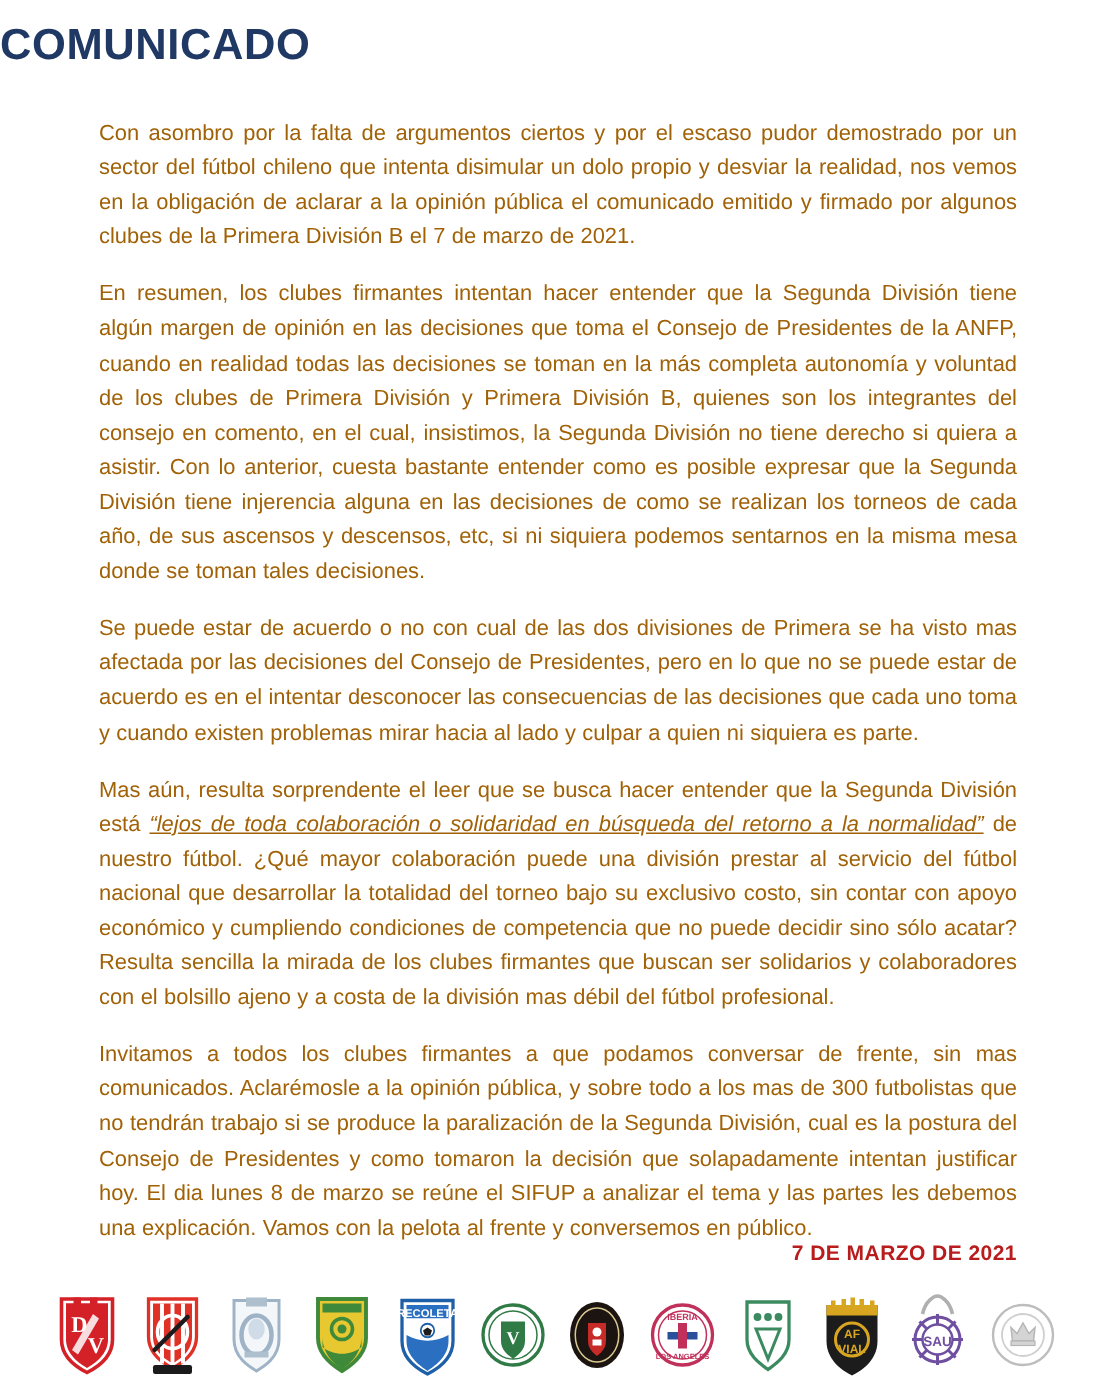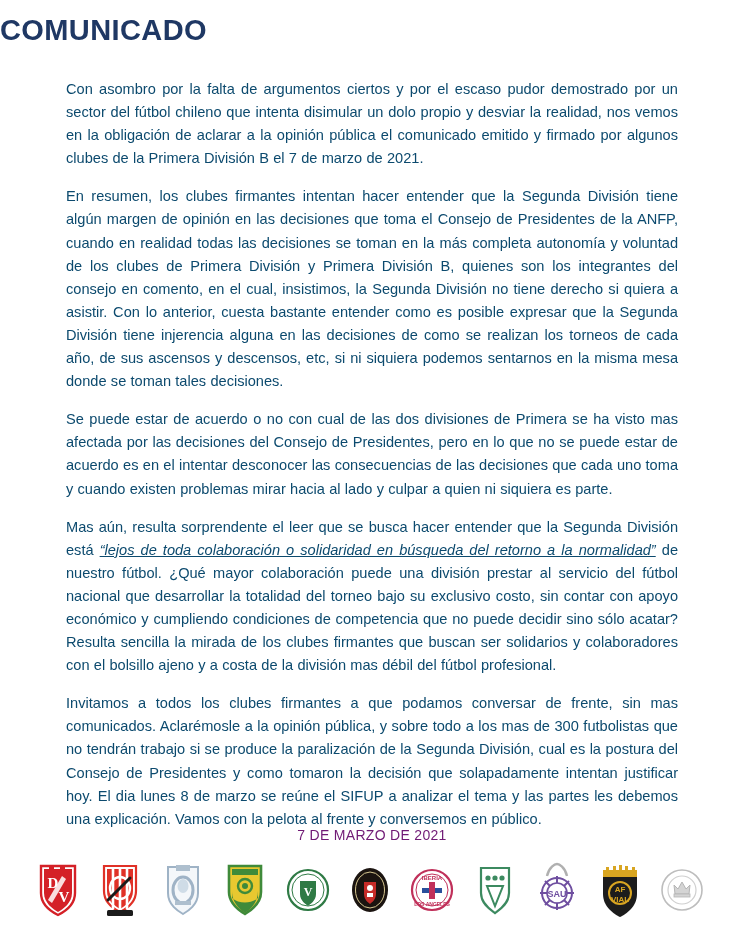--- a/index.html
+++ b/index.html
@@ -36,40 +36,40 @@
     position: absolute;
     left: 66px;
     top: 78px;
     width: 612px;
   }
   .para {
     text-align: justify;
     font-size: 14.6px;
     line-height: 23.1px;
     margin: 0 0 15px 0;
-    color: #0c4a6e;
+    color: #a16207;
     -webkit-hyphens: none;
     hyphens: none;
     word-spacing: 0.2px;
   }
   .para:last-of-type { margin-bottom: 0; }
   .para em {
     font-style: italic;
     text-decoration: underline;
   }
   .date-line {
     position: absolute;
     left: 66px;
     top: 827px;
     width: 612px;
-    text-align: center;
+    text-align: right;
     font-size: 14px;
-    font-weight: normal;
+    font-weight: bold;
     letter-spacing: 0.3px;
-    color: #701a75;
+    color: #b91c1c;
   }
   .logo-row {
     position: absolute;
     left: 34px;
     top: 858px;
     width: 672px;
     height: 64px;
     display: flex;
     align-items: center;
     justify-content: space-between;
@@ -142,20 +142,31 @@
     <div class="logo">
       <svg viewBox="0 0 48 60">
         <path d="M8 6 h32 v26 c0 12 -11 19 -16 22 c-5 -3 -16 -10 -16 -22 Z" fill="#e8c830" stroke="#3f8a3a" stroke-width="2.6"></path>
         <path d="M11 9 h26 v6 h-26 Z" fill="#3f8a3a"></path>
         <path d="M11 38 c7 6 19 6 26 0 v-7 c0 14 -11 20 -13 22 c-2 -2 -13 -8 -13 -22 Z" fill="#3f8a3a"></path>
         <circle cx="24" cy="26" r="7" fill="none" stroke="#3f8a3a" stroke-width="2.4"></circle>
         <circle cx="24" cy="26" r="3" fill="#3f8a3a"></circle>
       </svg>
     </div>
 
+    <div class="logo">
+      <svg viewBox="0 0 48 60">
+        <path d="M7 7 h34 v27 c0 12 -11 19 -17 22 c-6 -3 -17 -10 -17 -22 Z" fill="#ffffff" stroke="#1f5fa8" stroke-width="2.2"></path>
+        <path d="M10 10 h28 v9 h-28 Z" fill="#2a6fc0"></path>
+        <text x="24" y="18" font-family="Liberation Sans, sans-serif" font-size="7.5" font-weight="bold" fill="#ffffff" text-anchor="middle">RECOLETA</text>
+        <path d="M10 19 h28 v11 c-9 5 -19 5 -28 0 Z" fill="#ffffff"></path>
+        <path d="M10 30 c9 5 19 5 28 0 v4 c0 11 -10 17 -14 20 c-4 -3 -14 -9 -14 -20 Z" fill="#2a6fc0"></path>
+        <circle cx="24" cy="27" r="4.5" fill="#ffffff" stroke="#1f5fa8" stroke-width="1.2"></circle>
+        <path d="M21 27 l3 -2 l3 2 l-1.2 3.4 h-3.6 Z" fill="#1b1b1b"></path>
+      </svg>
+    </div>
 
     <div class="logo">
       <svg viewBox="0 0 48 60">
         <circle cx="24" cy="30" r="20" fill="#ffffff" stroke="#2f7a45" stroke-width="2.2"></circle>
         <circle cx="24" cy="30" r="16" fill="#ffffff" stroke="#2f7a45" stroke-width="1"></circle>
         <path d="M16 21 h16 v13 c0 7 -6 10 -8 12 c-2 -2 -8 -5 -8 -12 Z" fill="#2f7a45"></path>
         <text x="24" y="36" font-family="Liberation Serif, serif" font-size="12" font-weight="bold" fill="#ffffff" text-anchor="middle">V</text>
       </svg>
     </div>
 
@@ -180,48 +191,48 @@
       </svg>
     </div>
 
     <div class="logo">
       <svg viewBox="0 0 48 60">
         <path d="M10 8 h28 v25 c0 11 -10 17 -14 20 c-4 -3 -14 -9 -14 -20 Z" fill="#ffffff" stroke="#3c8a60" stroke-width="2.2"></path>
         <circle cx="17" cy="18" r="2.6" fill="#3c8a60"></circle>
         <circle cx="24" cy="18" r="2.6" fill="#3c8a60"></circle>
         <circle cx="31" cy="18" r="2.6" fill="#3c8a60"></circle>
         <path d="M16 26 h16 l-8 20 Z" fill="#ffffff" stroke="#3c8a60" stroke-width="2"></path>
+      </svg>
+    </div>
+
+    <div class="logo">
+      <svg viewBox="0 0 48 60">
+        <path d="M7 10 h34 v24 c0 13 -11 20 -17 23 c-6 -3 -17 -10 -17 -23 Z" fill="#1c1c1c"></path>
+        <path d="M7 10 h34 v7 h-34 Z" fill="#d8a521"></path>
+        <path d="M10 7 h3 v4 h-3 Z M17 6 h3 v5 h-3 Z M23 5 h3 v6 h-3 Z M29 6 h3 v5 h-3 Z M36 7 h3 v4 h-3 Z" fill="#d8a521"></path>
+        <circle cx="24" cy="33" r="11" fill="none" stroke="#d8a521" stroke-width="2"></circle>
+        <text x="24" y="32" font-family="Liberation Sans, sans-serif" font-size="8" font-weight="bold" fill="#d8a521" text-anchor="middle">AF</text>
+        <text x="24" y="42" font-family="Liberation Sans, sans-serif" font-size="8" font-weight="bold" fill="#d8a521" text-anchor="middle">VIAL</text>
       </svg>
     </div>
 
     <div class="logo">
       <svg viewBox="0 0 48 60">
         <circle cx="24" cy="33" r="15" fill="#ffffff" stroke="#6f4fa0" stroke-width="2"></circle>
         <g stroke="#6f4fa0" stroke-width="2">
           <path d="M24 16 v34 M7 33 h34 M12 21 l24 24 M36 21 l-24 24"></path>
         </g>
         <circle cx="24" cy="33" r="10" fill="#ffffff" stroke="#6f4fa0" stroke-width="1.6"></circle>
         <text x="24" y="37" font-family="Liberation Sans, sans-serif" font-size="9" font-weight="bold" fill="#6f4fa0" text-anchor="middle">SAU</text>
         <path d="M14 16 c2 -9 8 -12 10 -12 c2 0 8 3 10 12" fill="none" stroke="#b0b0b0" stroke-width="2.4"></path>
       </svg>
     </div>
 
     <div class="logo">
       <svg viewBox="0 0 48 60">
-        <path d="M7 10 h34 v24 c0 13 -11 20 -17 23 c-6 -3 -17 -10 -17 -23 Z" fill="#1c1c1c"></path>
-        <path d="M7 10 h34 v7 h-34 Z" fill="#d8a521"></path>
-        <path d="M10 7 h3 v4 h-3 Z M17 6 h3 v5 h-3 Z M23 5 h3 v6 h-3 Z M29 6 h3 v5 h-3 Z M36 7 h3 v4 h-3 Z" fill="#d8a521"></path>
-        <circle cx="24" cy="33" r="11" fill="none" stroke="#d8a521" stroke-width="2"></circle>
-        <text x="24" y="32" font-family="Liberation Sans, sans-serif" font-size="8" font-weight="bold" fill="#d8a521" text-anchor="middle">AF</text>
-        <text x="24" y="42" font-family="Liberation Sans, sans-serif" font-size="8" font-weight="bold" fill="#d8a521" text-anchor="middle">VIAL</text>
-      </svg>
-    </div>
-
-    <div class="logo">
-      <svg viewBox="0 0 48 60">
         <circle cx="24" cy="30" r="20" fill="#ffffff" stroke="#bdbdbd" stroke-width="1.6"></circle>
         <circle cx="24" cy="30" r="14" fill="#ffffff" stroke="#cfcfcf" stroke-width="1.2"></circle>
         <path d="M17 34 l-1 -9 l4 4 l4 -7 l4 7 l4 -4 l-1 9 Z" fill="#d4d4d4" stroke="#b5b5b5" stroke-width="1"></path>
         <rect x="16" y="34" width="16" height="3" fill="#d4d4d4" stroke="#b5b5b5" stroke-width="0.8"></rect>
       </svg>
     </div>
 
   </div>
 
 </div>

